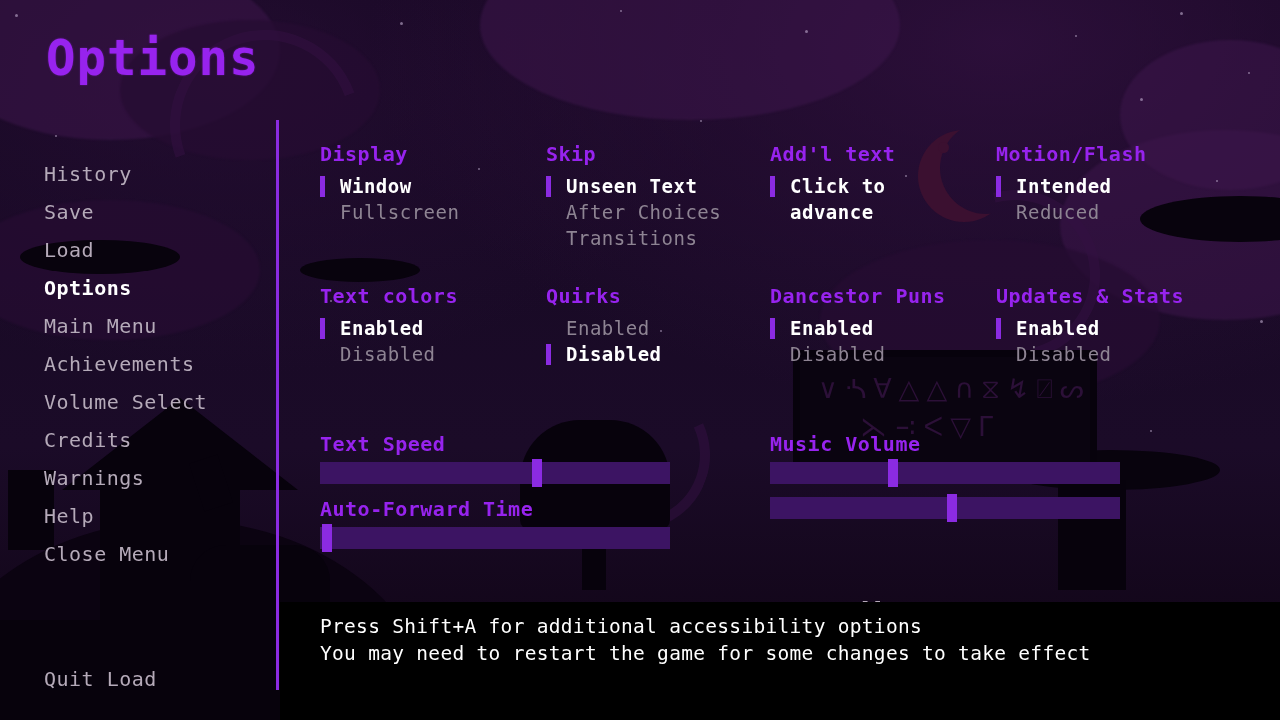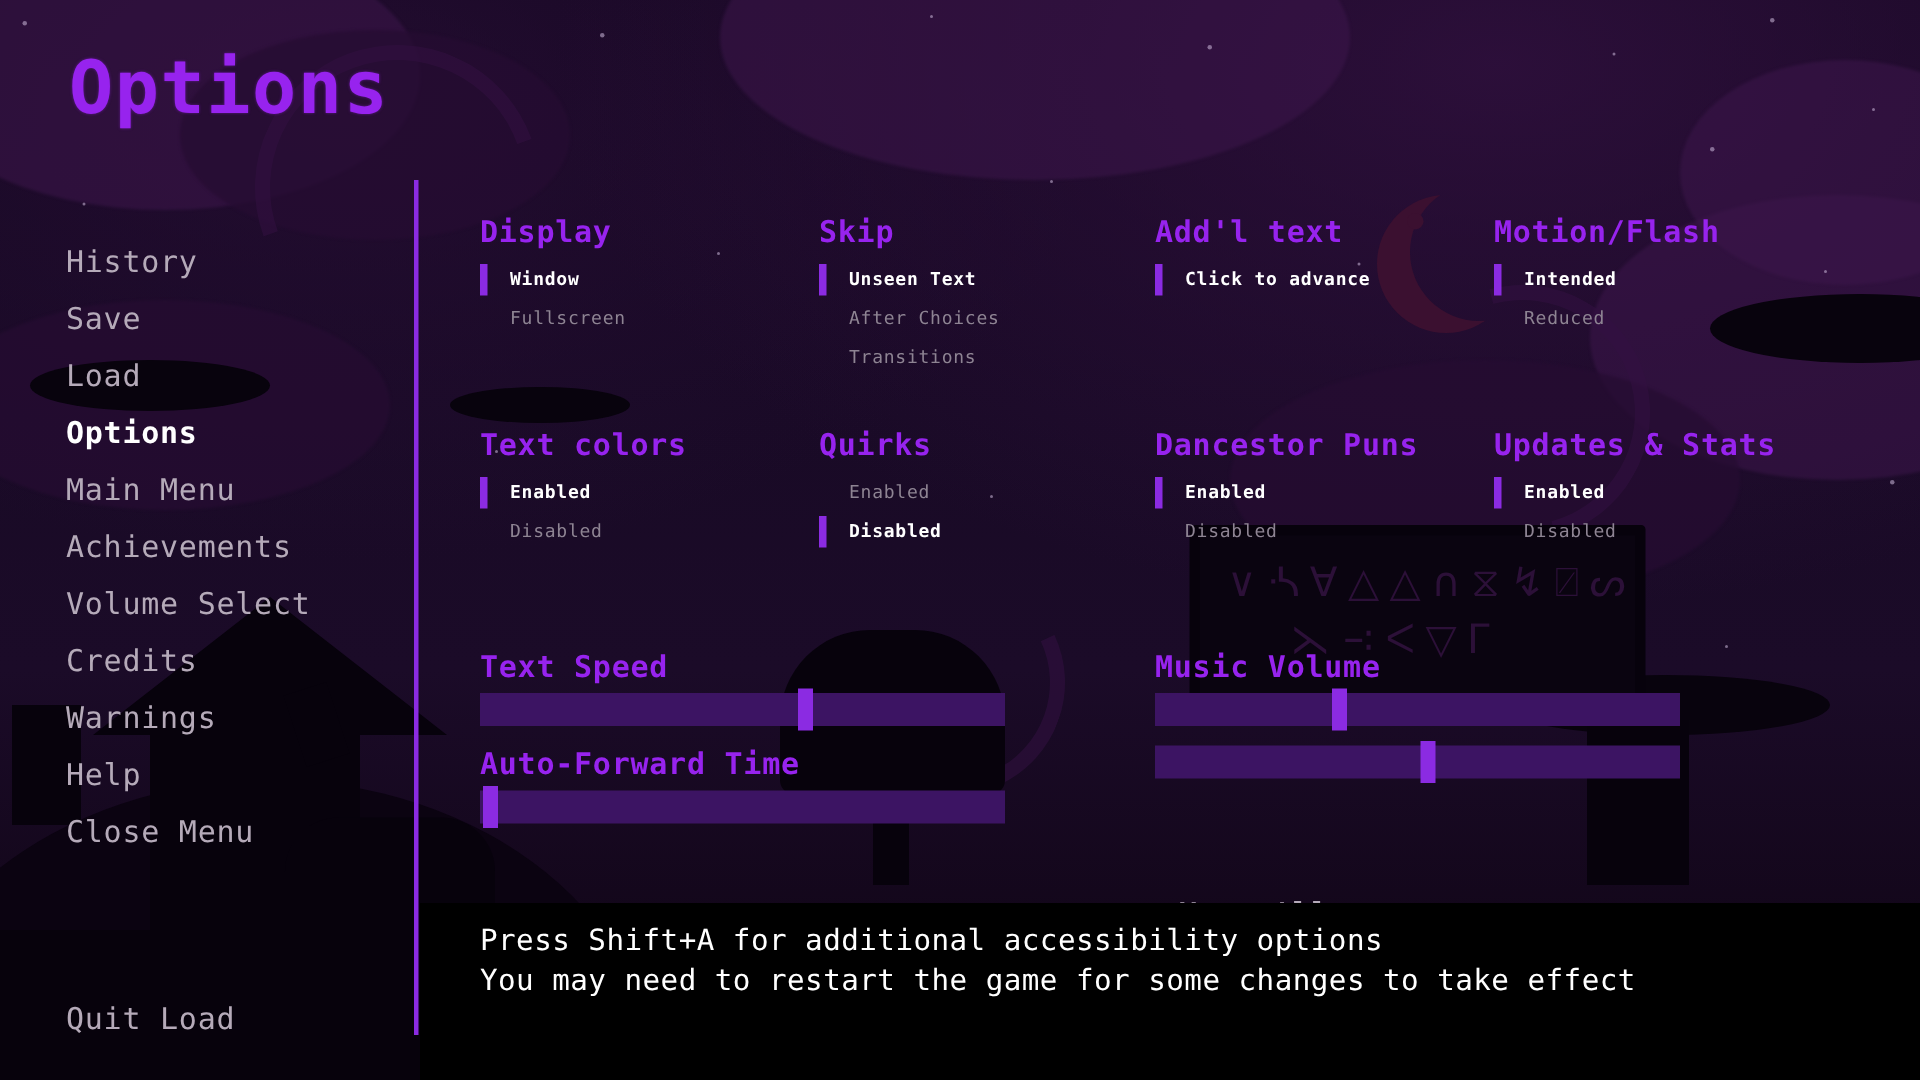--- a/index.html
+++ b/index.html
@@ -136,21 +136,21 @@
   .opt-title {
     font-size: 20px;
     font-weight: bold;
     color: #9723ee;
     letter-spacing: 0.5px;
     margin-bottom: 7px;
     white-space: nowrap;
   }
   .opt-choice {
     position: relative;
-    font-size: 12px;
+    font-size: 19px;
     line-height: 26px;
     color: #8e8493;
     padding-left: 20px;
     letter-spacing: 0.5px;
     cursor: pointer;
   }
   .opt-choice.selected { color: #ffffff; font-weight: bold; }
   .opt-choice.selected::before {
     content: "";
     position: absolute;

